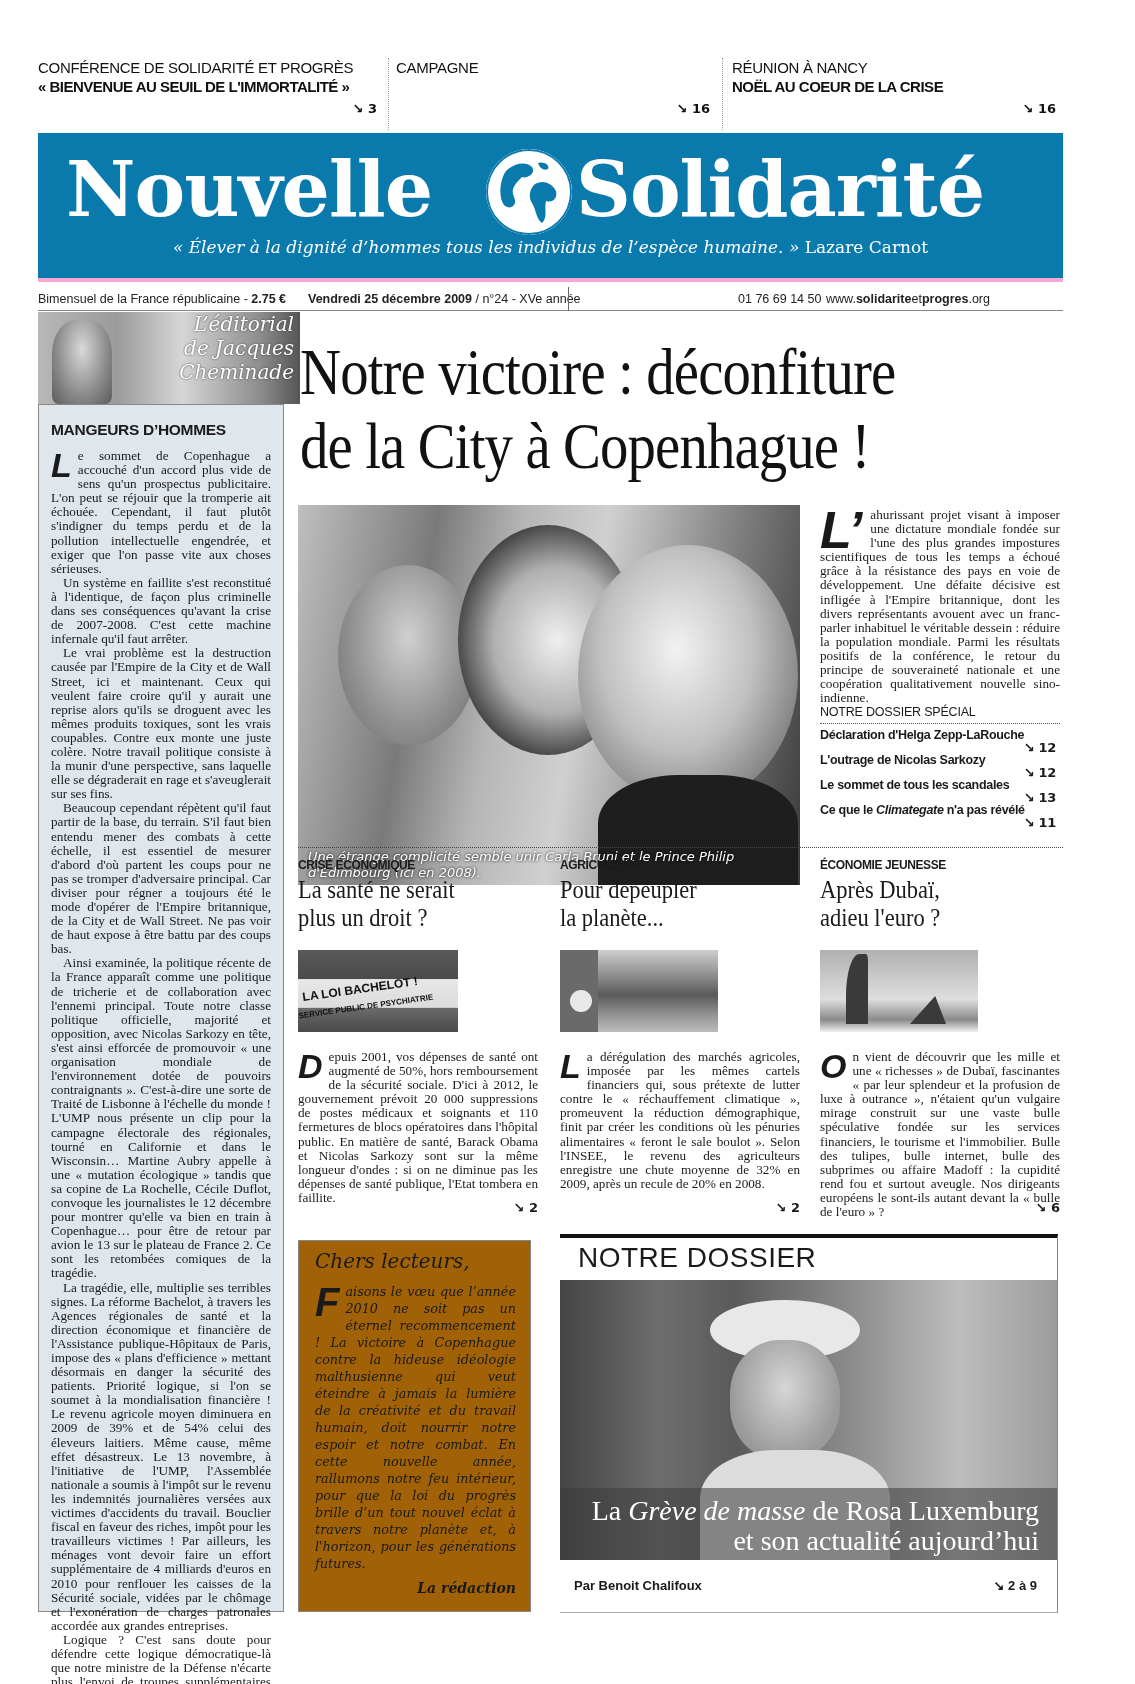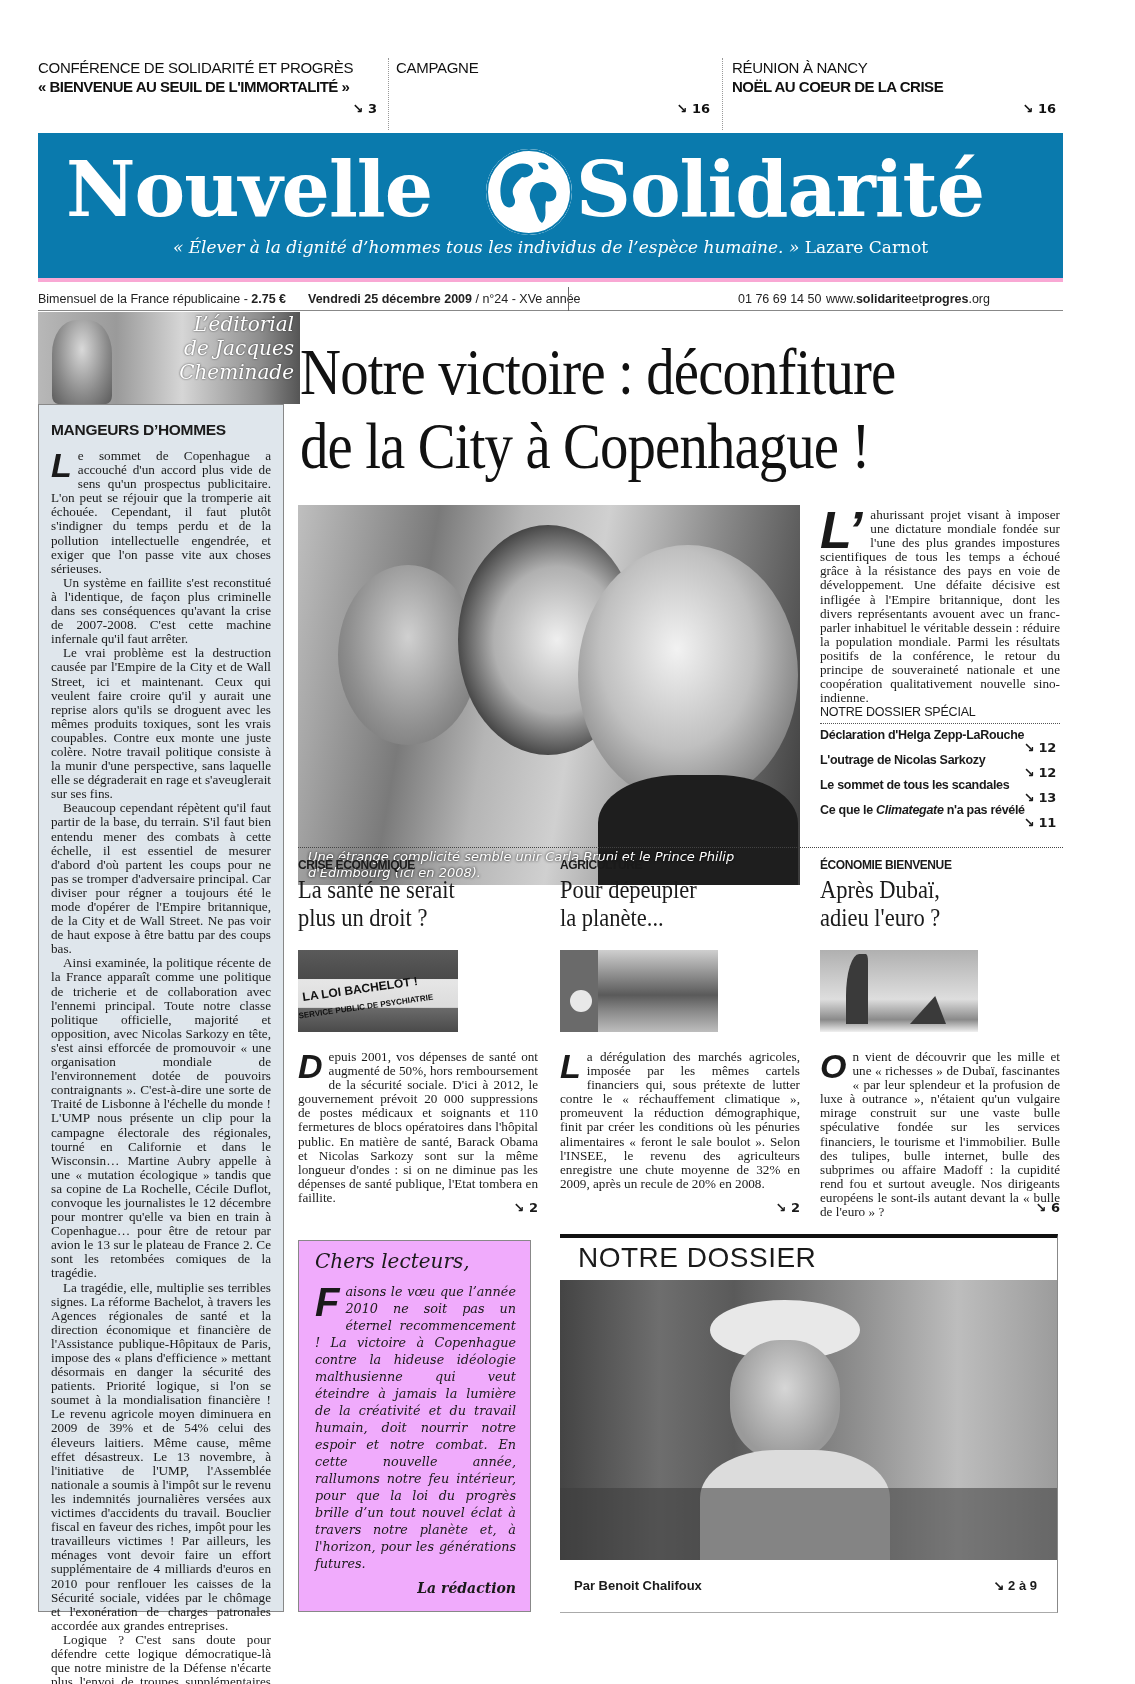--- a/index.html
+++ b/index.html
@@ -58,21 +58,21 @@
 
   
   .sec { top: 858px; width: 240px; }
   .sec .kicker { font-family: Liberation Sans, sans-serif; font-weight: bold; font-size: 12px; letter-spacing: -0.4px; }
   .sec .title { font-family: "Liberation Serif", serif; font-size: 25px; line-height: 28px; margin-top: 4px; transform: scaleX(0.9); transform-origin: left; white-space: nowrap; }
   .sec .thumb { position: absolute; top: 92px; width: 158px; height: 82px; }
   .sec .text { position: absolute; top: 192px; width: 240px; font-size: 13.2px; line-height: 14.1px; text-align: justify; }
   .sec .ref { position: absolute; right: 0; top: 342px; font-size: 13px; }
 
   
-  .lecteurs { left: 298px; top: 1240px; width: 233px; height: 372px; background: #f0abfc; border: 1px solid #888; padding: 8px 14px 0 16px; }
+  .lecteurs { left: 298px; top: 1240px; width: 233px; height: 372px; background: #a16207; border: 1px solid #888; padding: 8px 14px 0 16px; }
   .lecteurs h3 { font-family: "DejaVu Serif", serif; font-style: italic; font-weight: normal; font-size: 20px; margin-bottom: 10px; }
   .lecteurs .body { font-family: "DejaVu Serif", serif; font-style: italic; font-size: 12.8px; line-height: 17px; text-align: justify; }
   .lecteurs .dropcap { font-style: italic; font-size: 40px; line-height: 34px; margin-right: 6px; }
   .lecteurs .sign { text-align: right; font-family: "DejaVu Serif", serif; font-style: italic; font-weight: bold; font-size: 14px; margin-top: 8px; }
 
   
   .dossier { left: 560px; top: 1234px; width: 498px; height: 379px; border-top: 4px solid #111; border-right: 1px solid #888; border-bottom: 1px solid #aaa; background: #fff; }
   .dossier h2 { font-family: "Liberation Sans", sans-serif; font-weight: normal; font-size: 28px; letter-spacing: 0.5px; padding: 4px 0 0 18px; height: 42px; }
   .dossier .photo { position: absolute; left: 0; top: 42px; width: 497px; height: 280px; background: linear-gradient(90deg, #444 0%, #6e6e6e 20%, #5a5a5a 35%, #8f8f8f 60%, #bdbdbd 80%, #9c9c9c 100%); overflow: hidden; }
   .dossier .band { position: absolute; left: 0; right: 0; bottom: 0; height: 72px; background: rgba(60,60,60,0.55); }
@@ -200,21 +200,21 @@
     </div>
   <div class="thumb" style="left:0;width:158px;background:linear-gradient(180deg,#cfcfcf 0%,#9a9a9a 25%,#5a5a5a 55%,#8a8a8a 75%,#bdbdbd 100%);">
     <div style="position:absolute;left:0;top:0;width:38px;height:82px;background:#6a6a6a;"></div>
     <div style="position:absolute;left:10px;top:40px;width:22px;height:22px;border-radius:50%;background:#e8e8e8;"></div>
   </div>
   <div class="text"><span class="dropcap">L</span><span>a dérégulation des marchés agricoles, imposée par les mêmes cartels financiers qui, sous prétexte de lutter contre le « réchauffement climatique », promeuvent la réduction démographique, finit par créer les conditions où les pénuries alimentaires « feront le sale boulot ». Selon l'INSEE, le revenu des agriculteurs enregistre une chute moyenne de 32% en 2009, après un recule de 20% en 2008.</span></div>
   <div class="ref arrow">↘ 2</div>
 </div>
 
 <div class="abs sec" style="left:820px;">
-  <div class="kicker">ÉCONOMIE BIENVENUE</div>
+  <div class="kicker">ÉCONOMIE JEUNESSE</div>
   <div class="title">
       <div>Après Dubaï,</div>
       <div>adieu l'euro ?</div>
     </div>
   <div class="thumb" style="left:0;width:158px;background:linear-gradient(180deg,#b0b0b0 0%,#dedede 60%,#8a8a8a 85%,#f0f0f0 100%);">
     <div style="position:absolute;left:26px;top:4px;width:22px;height:70px;border-radius:60% 10% 0 0;background:#3a3a3a;"></div>
     <div style="position:absolute;left:90px;top:46px;width:36px;height:28px;background:#3a3a3a;clip-path:polygon(70% 0,100% 100%,0 100%);"></div>
   </div>
   <div class="text"><span class="dropcap">O</span><span>n vient de découvrir que les mille et une « richesses » de Dubaï, fascinantes « par leur splendeur et la profusion de luxe à outrance », n'étaient qu'un vulgaire mirage construit sur une vaste bulle spéculative fondée sur les services financiers, le tourisme et l'immobilier. Bulle des tulipes, bulle internet, bulle des subprimes ou affaire Madoff : la cupidité rend fou et surtout aveugle. Nos dirigeants européens le sont-ils autant devant la « bulle de l'euro » ?</span></div>
   <div class="ref arrow">↘ 6</div>
@@ -226,16 +226,20 @@
   <div class="sign">La rédaction</div>
 </div>
 
 <div class="abs dossier">
   <h2>NOTRE DOSSIER</h2>
   <div class="photo">
     <div style="position:absolute;left:150px;top:20px;width:150px;height:60px;border-radius:50%;background:#e8e8e8;"></div>
     <div style="position:absolute;left:170px;top:60px;width:110px;height:120px;border-radius:45%;background:radial-gradient(ellipse at 50% 40%,#d6d6d6 0%,#9a9a9a 70%);"></div>
     <div style="position:absolute;left:140px;top:170px;width:190px;height:120px;border-radius:40% 40% 0 0;background:#dcdcdc;"></div>
     <div class="band"></div>
+    <div class="ptitle">
+      <div><span>La </span><i>Grève de masse</i><span> de Rosa Luxemburg</span></div>
+      <div>et son actualité aujourd’hui</div>
+    </div>
   </div>
   <div class="author">Par Benoit Chalifoux</div>
   <div class="ref">↘ 2 à 9</div>
 </div>
 
 </body></html>

